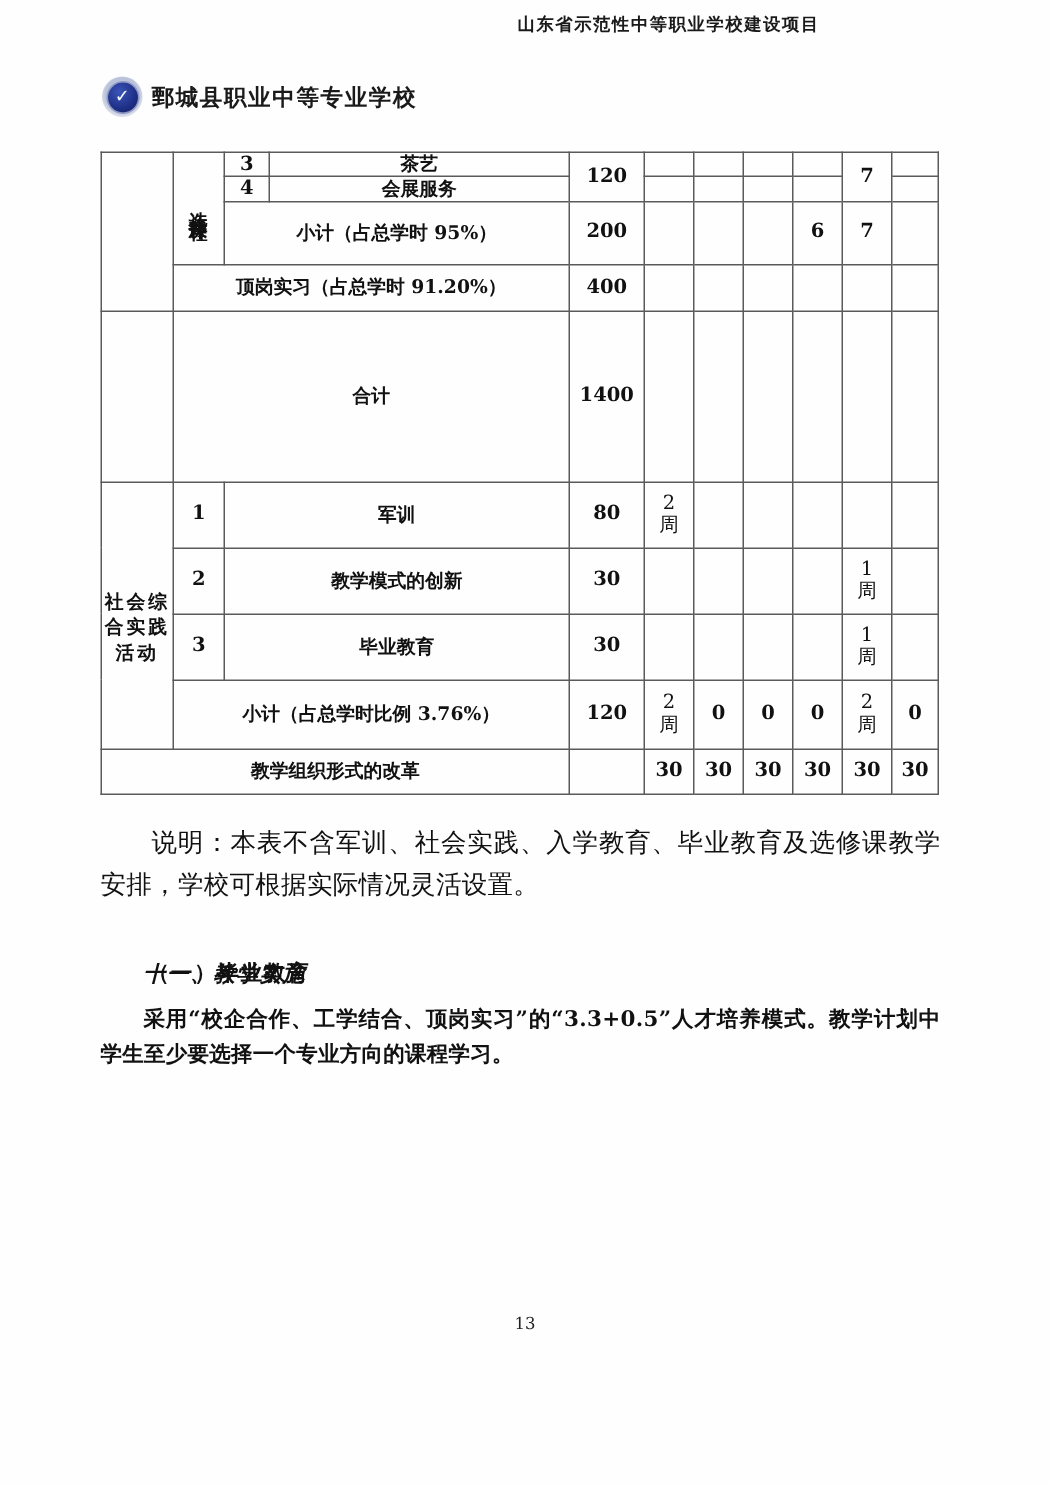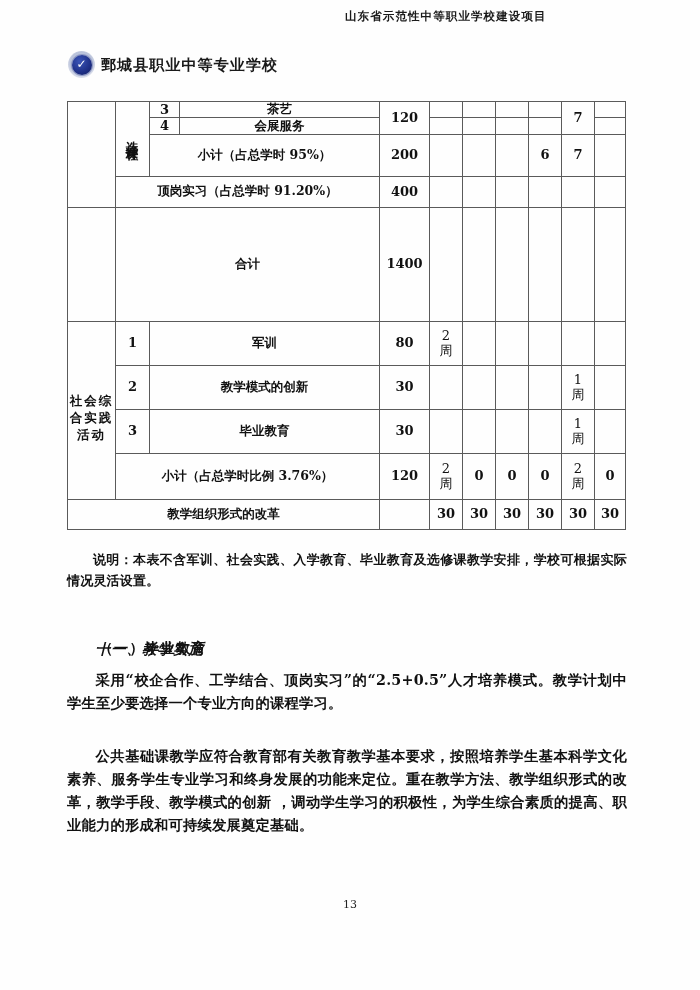--- a/index.html
+++ b/index.html
@@ -140,22 +140,22 @@
     font-size: 13px;
   }
   .wk span { display: block; }
 
   
   .note {
     position: absolute;
     left: 67px;
     top: 549px;
     width: 560px;
-    font-size: 13px;
-    font-weight: bold;
+    font-size: 17px;
+    font-weight: normal;
     line-height: 1.62;
     text-align: justify;
     text-justify: inter-ideograph;
     letter-spacing: 0.2px;
   }
   .heading {
     position: absolute;
     left: 67px;
     width: 560px;
     font-size: 14.3px;
@@ -178,21 +178,21 @@
   #heading-11   { top: 640px; text-indent: 2em; font-style: italic; }
   #heading-plan { top: 639px; text-indent: 2.2em; }
   #para-plan    { top: 669px; }
   #heading-req  { top: 719px; text-indent: 2.2em; }
   #para-req1    { top: 745px; }
   #para-req2    { top: 829px; }
 
   .page-num {
     position: absolute;
     left: 0;
-    top: 898px;
+    top: 876px;
     width: 700px;
     text-align: center;
     font-size: 11px;
     font-family: "DejaVu Serif", "Liberation Serif", serif;
     color: #222;
   }
 </style>
 </head>
 <body>
 
@@ -348,21 +348,20 @@
       </tbody>
     </table>
   </div>
 
   <div class="note indent">说明：本表不含军训、社会实践、入学教育、毕业教育及选修课教学安排，学校可根据实际情况灵活设置。</div>
 
   <div class="heading" id="heading-11">十一、教学实施</div>
 
   <div class="heading" id="heading-plan">（一）毕业教育</div>
 
-  <div class="para indent" id="para-plan">采用“校企合作、工学结合、顶岗实习”的“2.5+0.5”人才培养模式。教学计划中学生至少要选择一个专业方向的课程学习。</div>
-
-
-  <div class="para indent" id="para-req1">公共基础课教学应符合教育部有关教育教学基本要求，按照培养学生基本科学文化素养、服务学生专业学习和终身发展的功能来定位。重在教学方法、教学组织形式的改革，教学手段、教学模式的创新 ，调动学生学习的积极性，为学生综合素质的提高、职业能力的形成和可持续发展奠定基础。</div>
+  <div class="para indent" id="para-plan">采用“校企合作、工学结合、顶岗实习”的“3.3+0.5”人才培养模式。教学计划中学生至少要选择一个专业方向的课程学习。</div>
+
+
 
 
   <div class="page-num">13</div>
 
 </div>
 
 </body></html>

